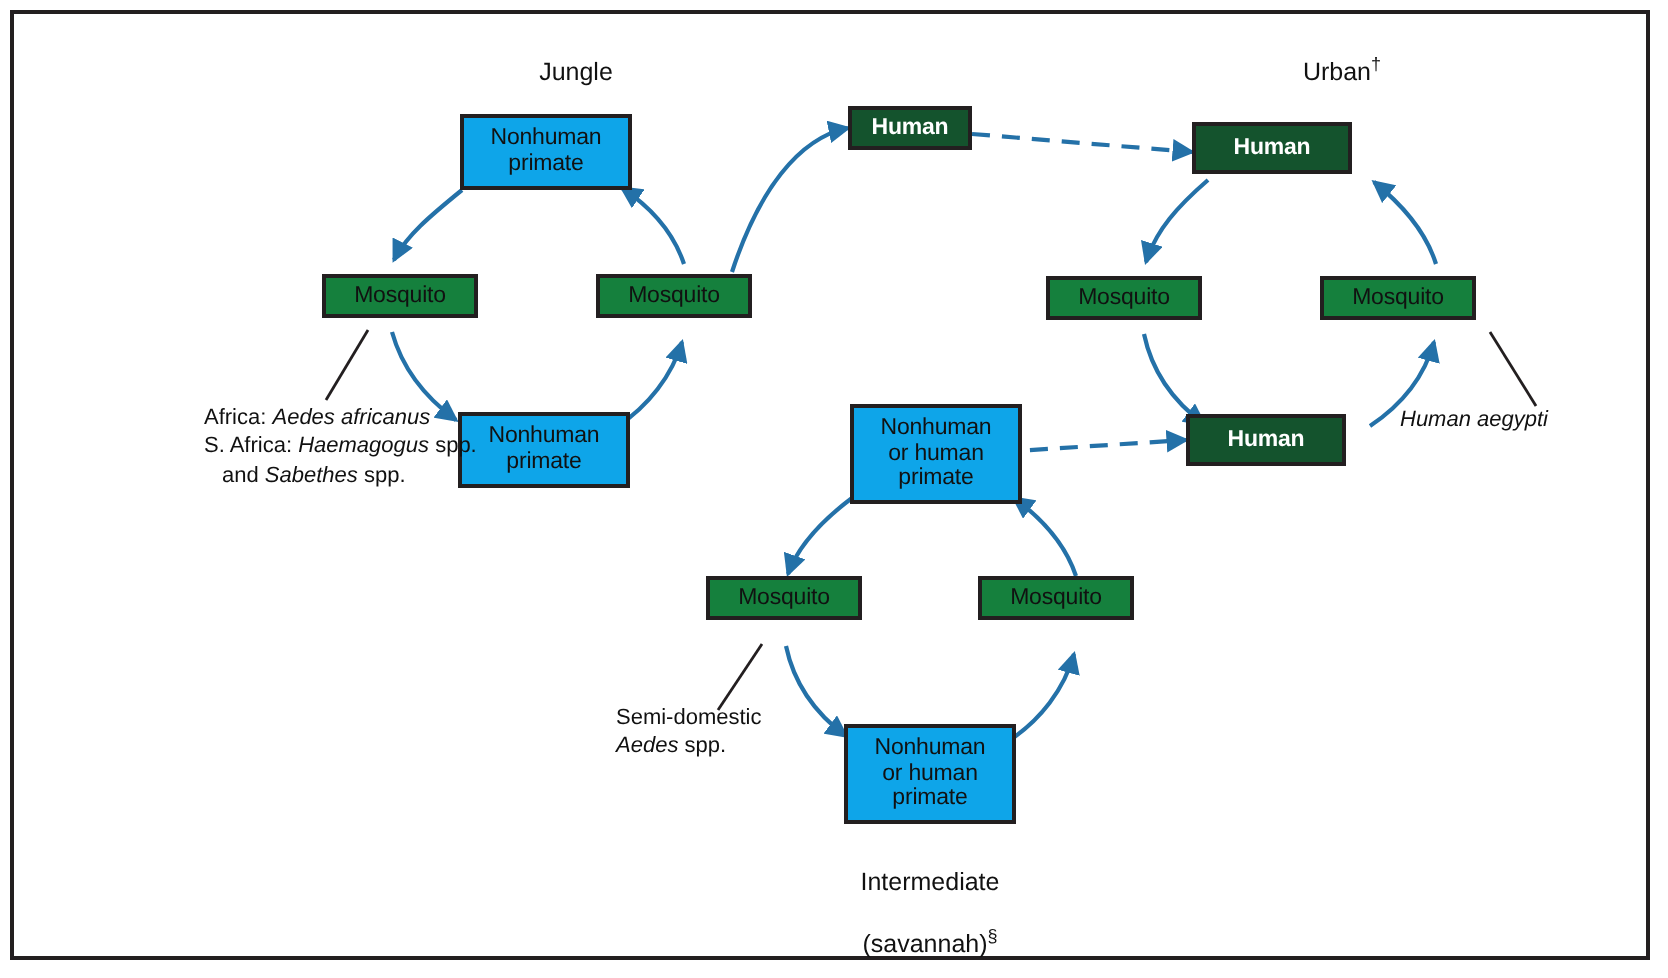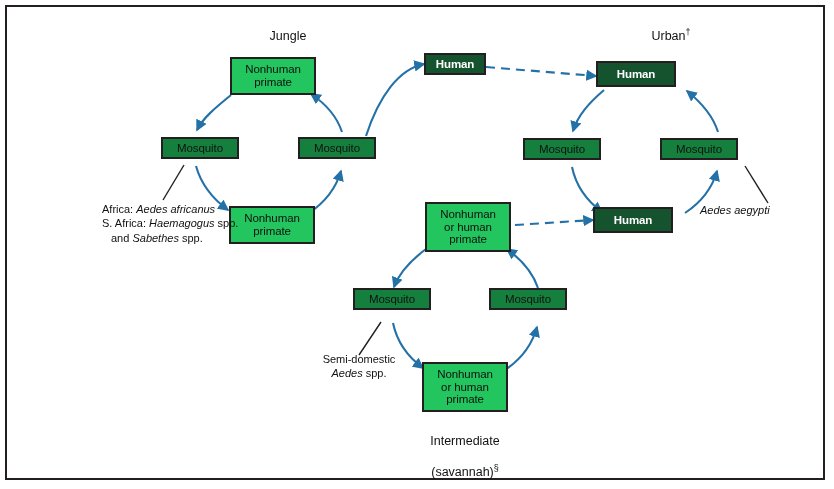--- a/index.html
+++ b/index.html
@@ -14,21 +14,21 @@
     border:2px solid #231f20;background:#ffffff;box-sizing:border-box;
   }
   #svg-layer{position:absolute;left:0;top:0;width:834px;height:489px;}
   .node{
     position:absolute;box-sizing:border-box;
     border:2px solid #231f20;
     display:flex;align-items:center;justify-content:center;
     text-align:center;line-height:1.12;
     font-size:11.5px;letter-spacing:-0.1px;
   }
-  .node.primate{background:#22c55e;color:#111111;}
+  .node.primate{background:#0ea5e9;color:#111111;}
   .node.mosquito{background:#15803d;color:#111111;}
   .node.human{background:#14532d;color:#ffffff;font-weight:bold;}
   .cyc-title{
     position:absolute;text-align:center;font-size:12.5px;line-height:1.22;
     color:#111111;white-space:pre-line;
   }
   .side-label{
     position:absolute;font-size:11px;line-height:1.3;color:#111111;
   }
   .side-label i{font-style:italic;}
@@ -140,40 +140,40 @@
 
 <div class="node mosquito" style="left:660px;top:138px;width:78px;height:22px;">
   <span>Mosquito</span>
 </div>
 
 <div class="node human" style="left:593px;top:207px;width:80px;height:26px;">
   <span>Human</span>
 </div>
 
 <div class="side-label" style="left:700px;top:203px;width:120px;">
-  <i>Aedes aegypti</i>
+  <i>Human aegypti</i>
 </div>
 
 <div class="node primate" style="left:425px;top:202px;width:86px;height:50px;">
   <span>Nonhuman<br>or human<br>primate</span>
 </div>
 
 <div class="node mosquito" style="left:353px;top:288px;width:78px;height:22px;">
   <span>Mosquito</span>
 </div>
 
 <div class="node mosquito" style="left:489px;top:288px;width:78px;height:22px;">
   <span>Mosquito</span>
 </div>
 
 <div class="node primate" style="left:422px;top:362px;width:86px;height:50px;">
   <span>Nonhuman<br>or human<br>primate</span>
 </div>
 
-<div class="side-label" style="left:294px;top:352px;width:130px;text-align:center;">
+<div class="side-label" style="left:308px;top:352px;width:130px;">
   <span>Semi-domestic</span><br>
   <i>Aedes</i><span> spp.</span>
 </div>
 
 <div class="cyc-title" style="left:380px;top:419px;width:170px;">
   <span>Intermediate</span><br>
   <span>(savannah)</span><sup>§</sup><br>
   
 </div>
 

